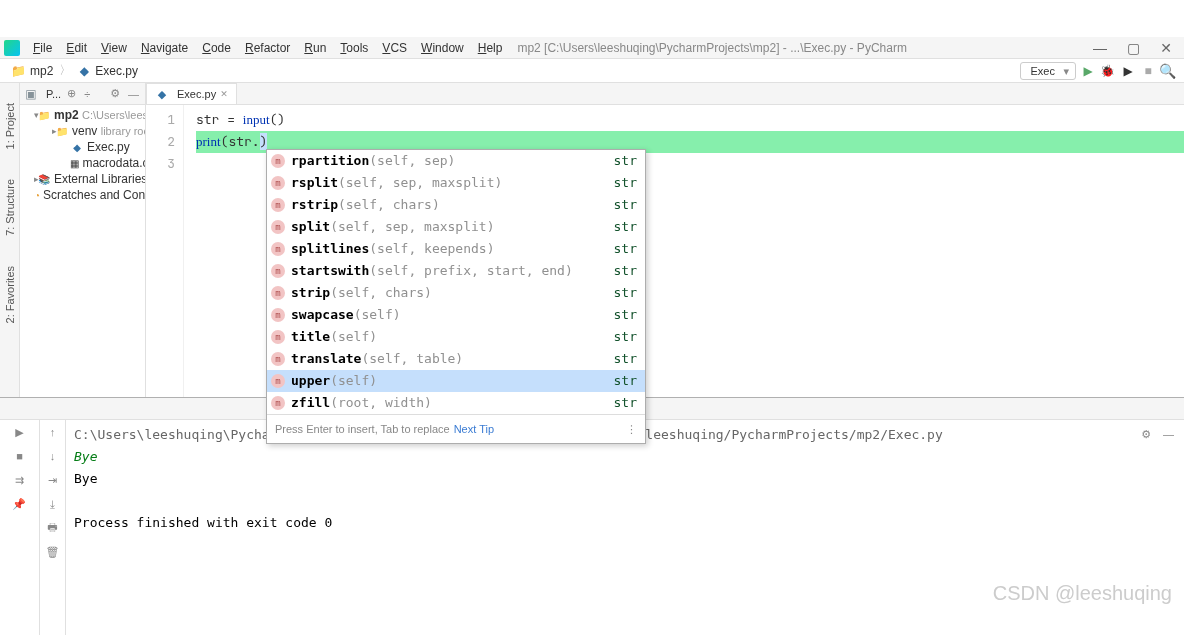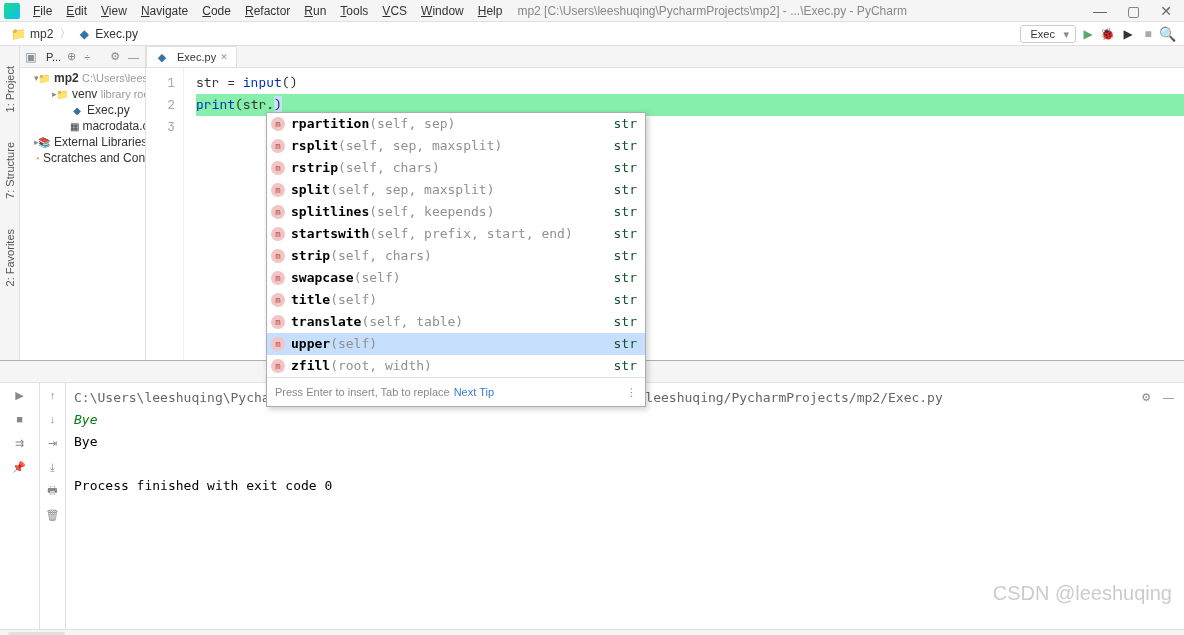--- a/index.html
+++ b/index.html
@@ -1,18 +1,18 @@
 <!DOCTYPE html>
 <html><head>
   <meta charset="utf-8">
   <style>
     * { box-sizing: border-box; margin: 0; padding: 0; }
     body { font-family: "Segoe UI", Arial, sans-serif; font-size: 12px; color: #333; background: #fff; width: 1184px; height: 635px; overflow: hidden; position: relative; }
     
-    .titlebar { height: 22px; display: flex; align-items: center; padding: 0 4px; background: #f5f5f5; border-bottom: 1px solid #e0e0e0; }
+    .titlebar { height: 22px; display: flex; align-items: center; padding: 0 4px; background: #f5f5f5; border-bottom: 1px solid #e0e0e0; margin-top: 37px; }
     .app-icon { width: 16px; height: 16px; background: linear-gradient(135deg, #21d789, #07c3f2); border-radius: 2px; margin-right: 6px; }
     .menu-item { padding: 2px 7px; cursor: pointer; }
     .menu-item:first-letter { text-decoration: underline; }
     .title-path { color: #888; margin-left: 8px; }
     .win-controls { margin-left: auto; display: flex; gap: 20px; padding-right: 8px; }
     .win-btn { font-size: 14px; color: #666; cursor: pointer; }
     
     .breadcrumb-bar { height: 24px; display: flex; align-items: center; padding: 0 8px; border-bottom: 1px solid #e0e0e0; }
     .bc-icon { width: 14px; height: 14px; margin-right: 4px; display: inline-flex; align-items: center; justify-content: center; }
     .bc-item { display: flex; align-items: center; padding: 0 4px; }
@@ -47,21 +47,21 @@
     
     .editor-area { flex: 1; display: flex; flex-direction: column; position: relative; }
     .tab-bar { height: 22px; display: flex; align-items: flex-end; border-bottom: 1px solid #e0e0e0; background: #f5f5f5; }
     .editor-tab { display: flex; align-items: center; padding: 3px 8px; background: #fff; border: 1px solid #e0e0e0; border-bottom: none; font-size: 11px; gap: 4px; }
     .tab-close { color: #999; cursor: pointer; font-size: 9px; }
     .code-area { flex: 1; display: flex; font-family: "JetBrains Mono", Consolas, monospace; font-size: 13px; }
     .gutter { width: 38px; background: #fff; color: #aaa; text-align: right; padding: 4px 8px 0 0; line-height: 22px; border-right: 1px solid #f0f0f0; }
     .code-body { flex: 1; padding: 4px 0 0 12px; line-height: 22px; position: relative; }
     .code-line { white-space: pre; }
     .code-line.hl { background: #86efac; }
-    .c-func { color: #0033b3; }
+    .c-func { color: #0033b3; font-family: Liberation Serif, serif; }
     
     .autocomplete { position: absolute; top: 44px; left: 82px; width: 380px; background: #fff; border: 1px solid #adadad; box-shadow: 2px 2px 6px rgba(0,0,0,0.2); font-family: Consolas, monospace; font-size: 13px; z-index: 100; }
     .ac-item { display: flex; align-items: center; padding: 1px 8px 1px 4px; line-height: 20px; }
     .ac-item.sel { background: #c5dffc; }
     .ac-bullet { width: 14px; height: 14px; border-radius: 50%; background: #f2c4c4; color: #b05050; font-size: 9px; display: flex; align-items: center; justify-content: center; margin-right: 6px; }
     .ac-name { color: #000; font-weight: 600; }
     .ac-params { color: #909090; }
     .ac-type { margin-left: auto; color: #14532d; }
     .ac-footer { display: flex; align-items: center; padding: 3px 8px; border-top: 1px solid #ddd; font-size: 11px; color: #888; font-family: "Segoe UI", sans-serif; justify-content: center; }
     .ac-next { color: #3b7cd3; margin-left: 4px; cursor: pointer; }

